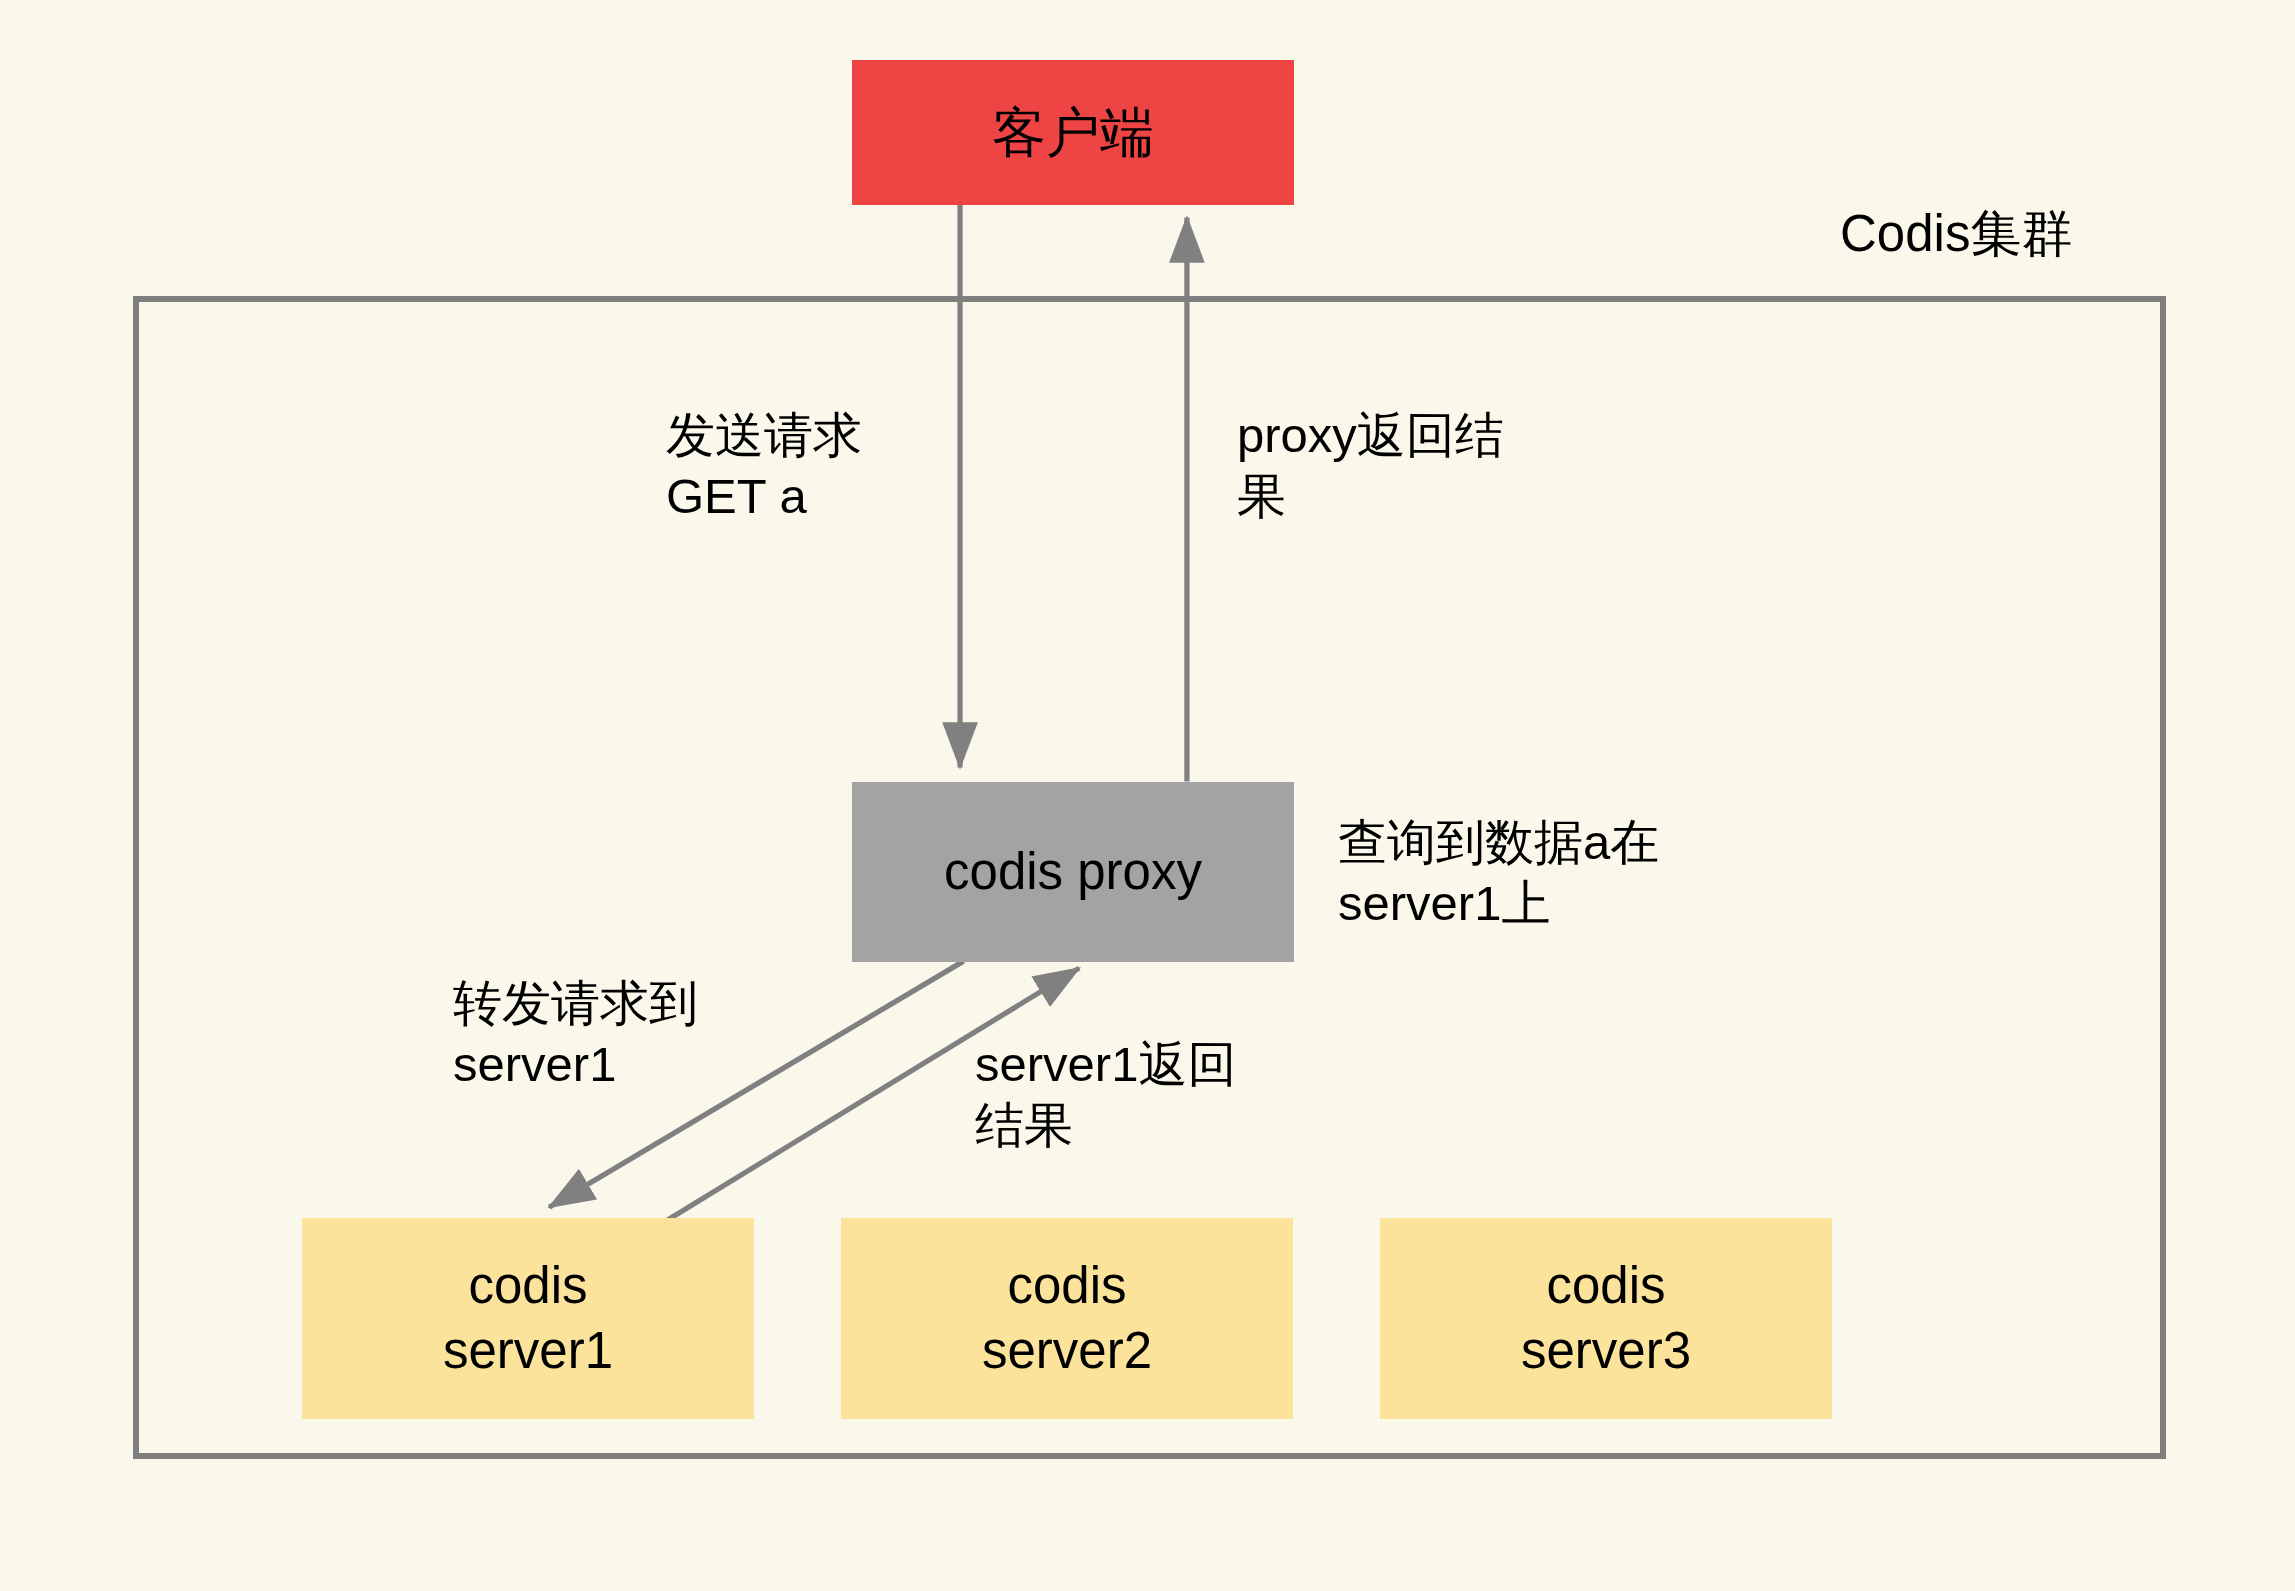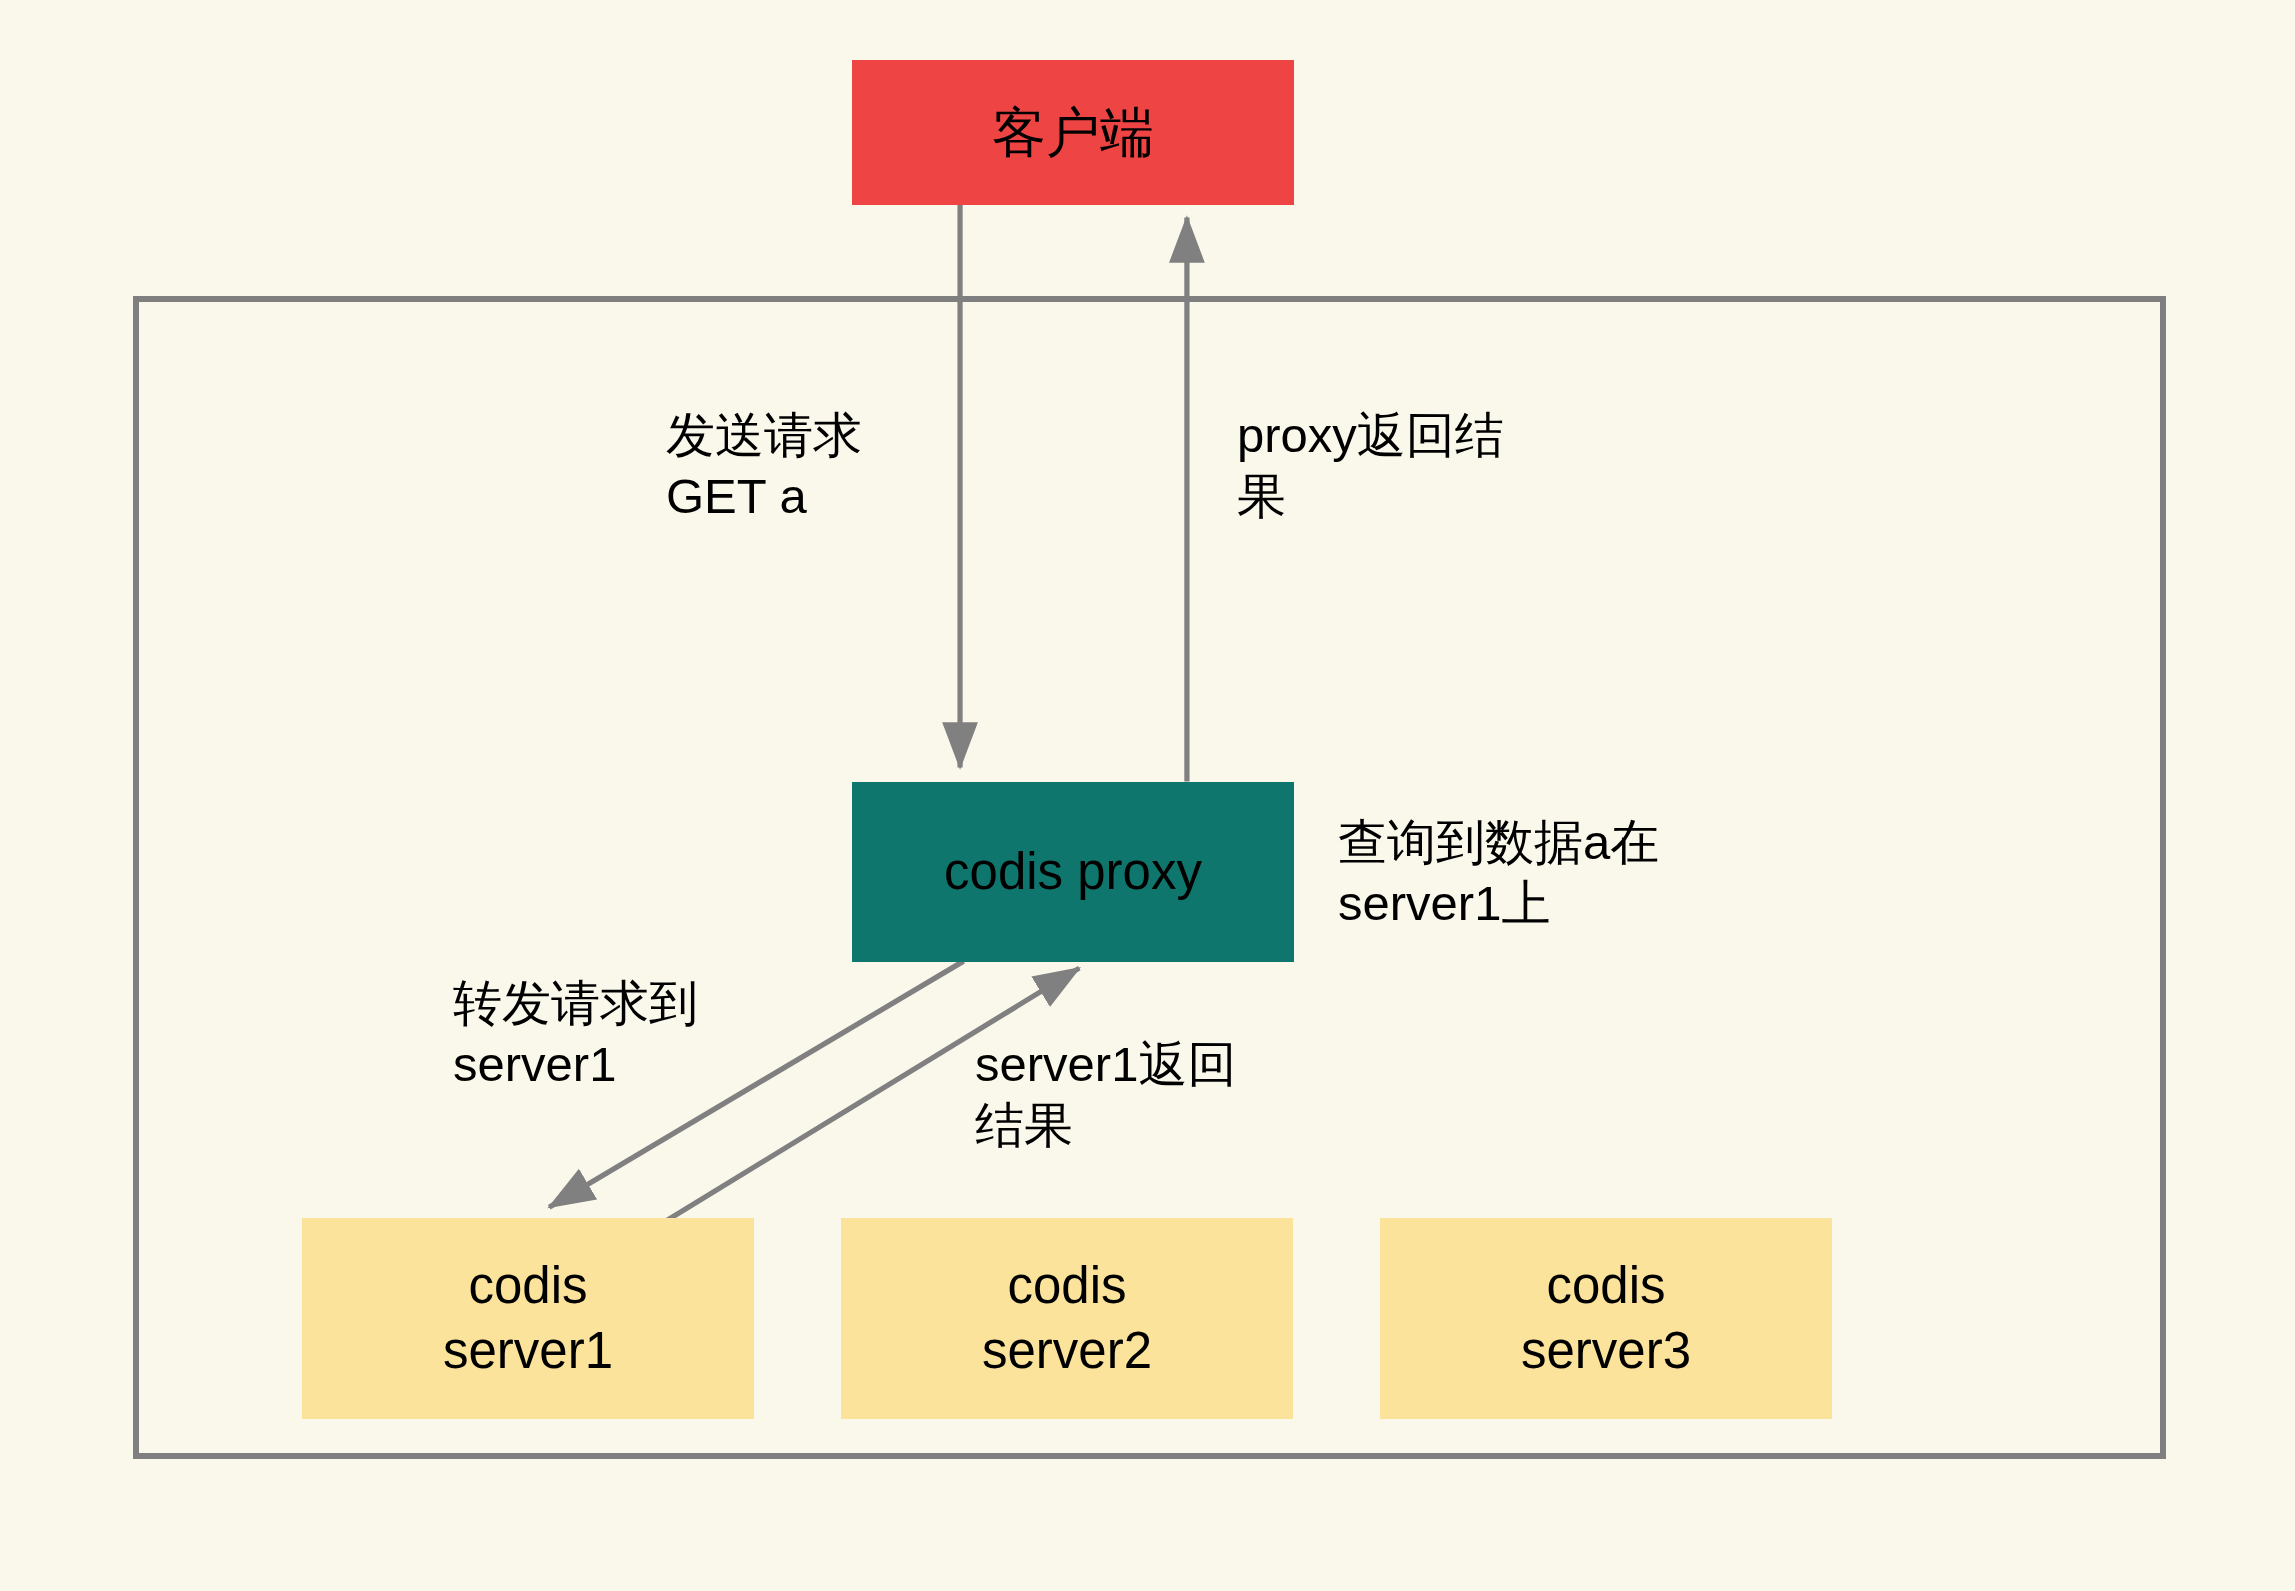--- a/index.html
+++ b/index.html
@@ -63,21 +63,21 @@
     height: 145px;
     background: #ef4444;
     font-size: 54px;
   }
 
   .node-proxy {
     left: 852px;
     top: 782px;
     width: 442px;
     height: 180px;
-    background: #0f766e;
+    background: #a3a3a3;
     font-size: 51px;
   }
 
   .node-server {
     width: 452px;
     height: 201px;
     background: #FCE39B;
     font-size: 51px;
     top: 1218px;
   }
@@ -113,20 +113,21 @@
 
     <line x1="1096" y1="233" x2="1096" y2="876" stroke="#808080" stroke-width="6" marker-end="url(#ah)"></line>
 
     <line x1="1355" y1="892" x2="1355" y2="248" stroke="#808080" stroke-width="6" marker-end="url(#ah)"></line>
 
     <line x1="1100" y1="1097" x2="627" y2="1378" stroke="#808080" stroke-width="6" marker-end="url(#ah)"></line>
 
     <line x1="750" y1="1400" x2="1232" y2="1105" stroke="#808080" stroke-width="6" marker-end="url(#ah)"></line>
   </svg>
 
+  <div class="cluster-title">Codis集群</div>
 
   <div class="cluster-box"></div>
 
   <div class="node node-client" style="white-space: pre-line;">客户端</div>
 
   <div class="node node-proxy" style="white-space: pre-line;">codis proxy</div>
 
   <div class="node node-server node-server1" style="white-space: pre-line;">codis
 server1</div>
 

